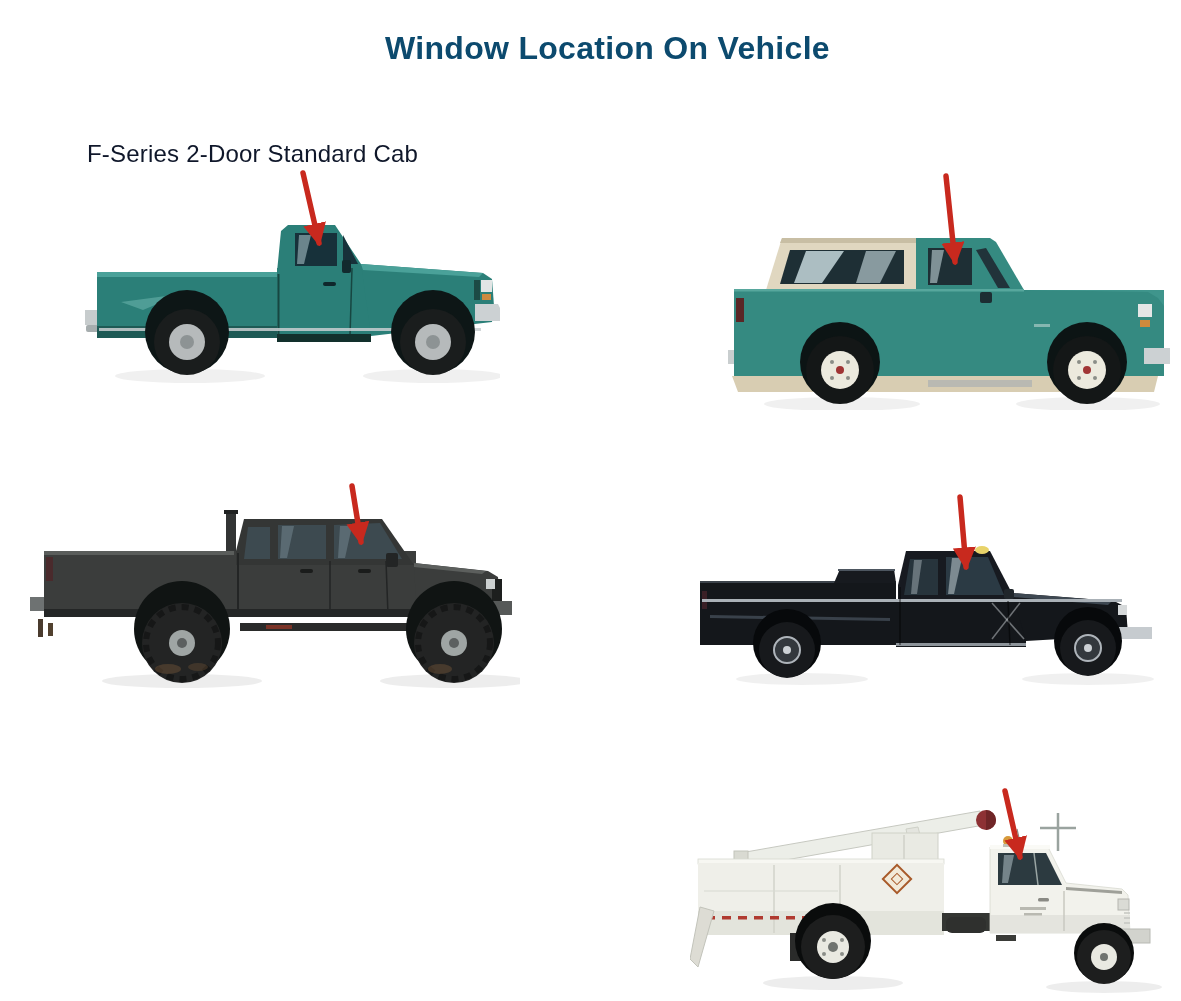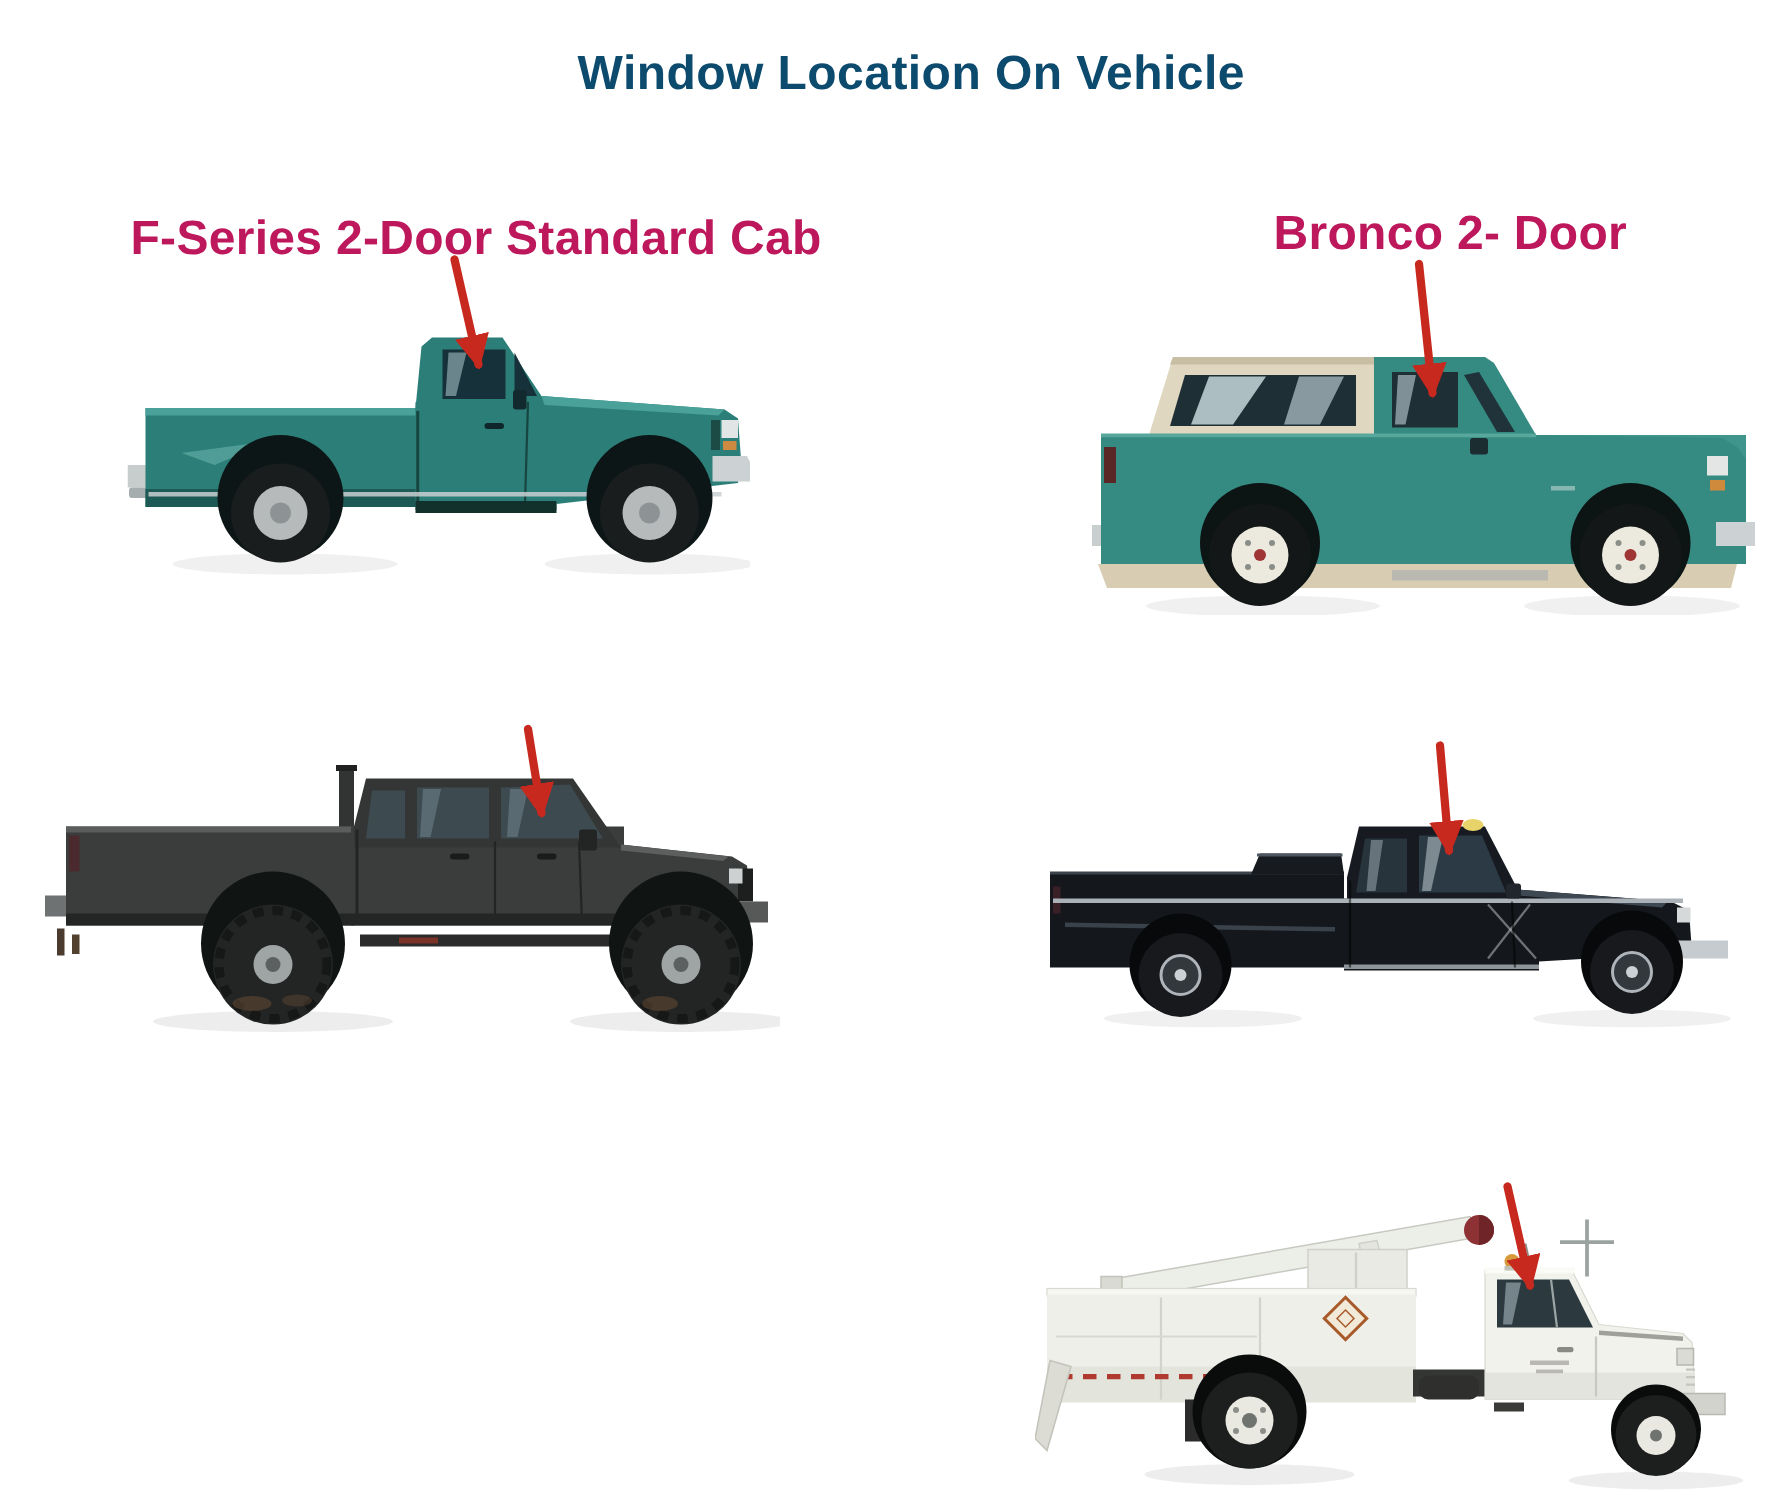--- a/index.html
+++ b/index.html
@@ -1,33 +1,32 @@
 <!DOCTYPE html>
 <html><head>
 <meta charset="utf-8">
 <style>
   html,body{margin:0;padding:0;background:#ffffff;}
   .page{position:relative;width:1181px;height:1001px;background:#fff;overflow:hidden;
         font-family:"Liberation Sans",sans-serif;}
   .title{position:absolute;top:30px;left:0;width:100%;box-sizing:border-box;padding-left:34px;
          margin:0;text-align:center;font-size:32px;font-weight:700;color:#0c4a6e;letter-spacing:.3px;}
-  .label{position:absolute;font-size:32px;font-weight:700;color:#be185d;white-space:nowrap;letter-spacing:.2px;}
+  .label{position:absolute;font-size:24px;font-weight:400;color:#0f172a;white-space:nowrap;letter-spacing:.2px;}
   figure.veh{position:absolute;margin:0;padding:0;}
   figure.veh svg{display:block;width:100%;height:100%;}
   .arrows{position:absolute;left:0;top:0;width:1181px;height:1001px;pointer-events:none;}
 </style>
 </head>
 <body>
 
 <div class="page">
 
   <h1 class="title">Window Location On Vehicle</h1>
 
   <div class="label" style="left:87px;top:140px">F-Series 2-Door Standard Cab</div>
-  <div class="label" style="left:849px;top:137px">Bronco 2- Door</div>
 
   <figure class="veh" style="left:85px;top:218px;width:415px;height:172px">
     <svg viewBox="0 0 415 172">
       <ellipse cx="105" cy="158" rx="75" ry="7" fill="#000" opacity="0.06"></ellipse>
       <ellipse cx="348" cy="158" rx="70" ry="7" fill="#000" opacity="0.06"></ellipse>
       <rect x="0" y="92" width="15" height="15" fill="#c7cccd"></rect>
       <rect x="1" y="107" width="30" height="7" rx="2" fill="#a6adae"></rect>
       <rect x="12" y="54" width="183" height="66" fill="#2b7f78"></rect>
       <rect x="12" y="54" width="183" height="5" fill="#4aa199"></rect>
       <rect x="12" y="108" width="183" height="12" fill="#1d5a55"></rect>

